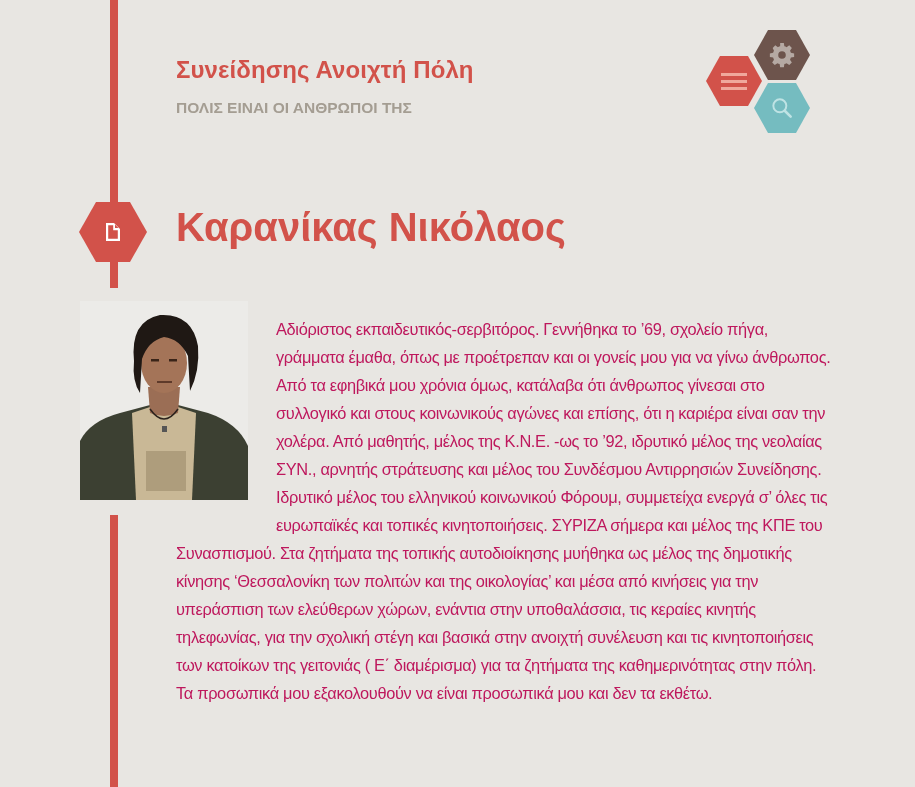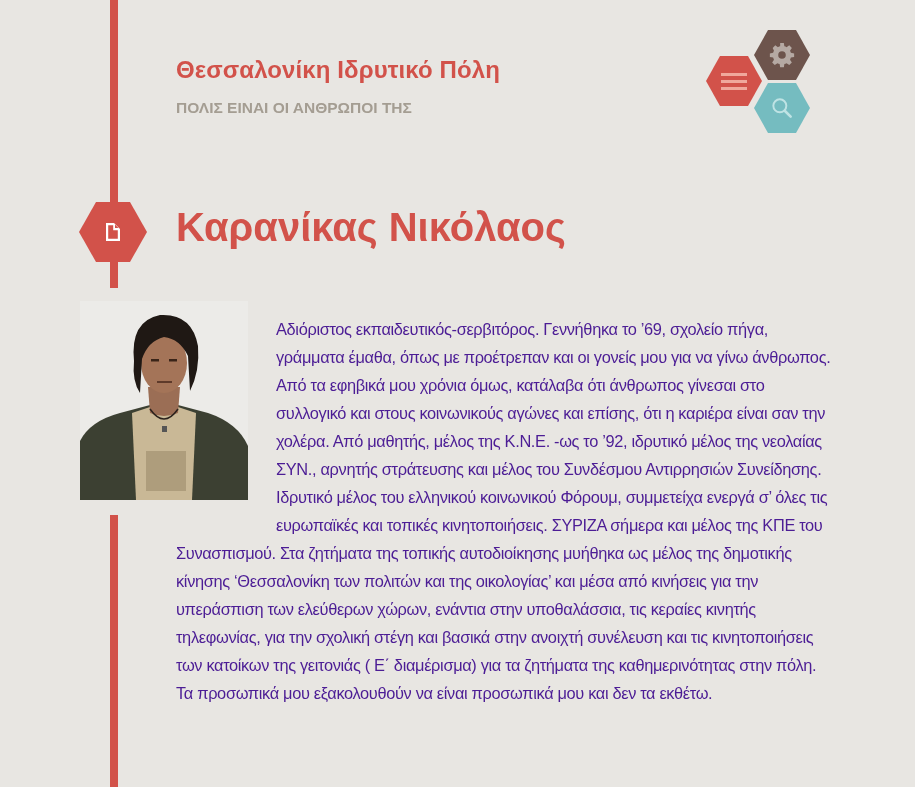--- a/index.html
+++ b/index.html
@@ -45,34 +45,34 @@
   }
 
   .photo {
     position:absolute; left:80px; top:301px; width:168px; height:199px;
     background:linear-gradient(#f1f0ee,#e6e4e0);
     overflow:hidden;
   }
 
   .content {
     position:absolute; left:176px; top:315px; width:660px;
-    font-size:16.4px; line-height:28px; color:#4c1d95;
+    font-size:16.4px; line-height:28px; color:#be185d;
     letter-spacing:-0.35px;
   }
   .content .float-spacer { float:left; width:100px; height:200px; }
   .content p { margin:0; }
 </style>
 </head>
 <body>
 
 <div class="vline a"></div>
 <div class="vline b"></div>
 
 <header>
-  <div class="site-title">Θεσσαλονίκη Ιδρυτικό Πόλη</div>
+  <div class="site-title">Συνείδησης Ανοιχτή Πόλη</div>
   <div class="site-desc">ΠΟΛΙΣ ΕΙΝΑΙ ΟΙ ΑΝΘΡΩΠΟΙ ΤΗΣ</div>
 
   <div class="hex menu">
     <div class="menu-bars">
         <span></span>
         <span></span>
         <span></span>
       </div>
   </div>
   <div class="hex gear">

